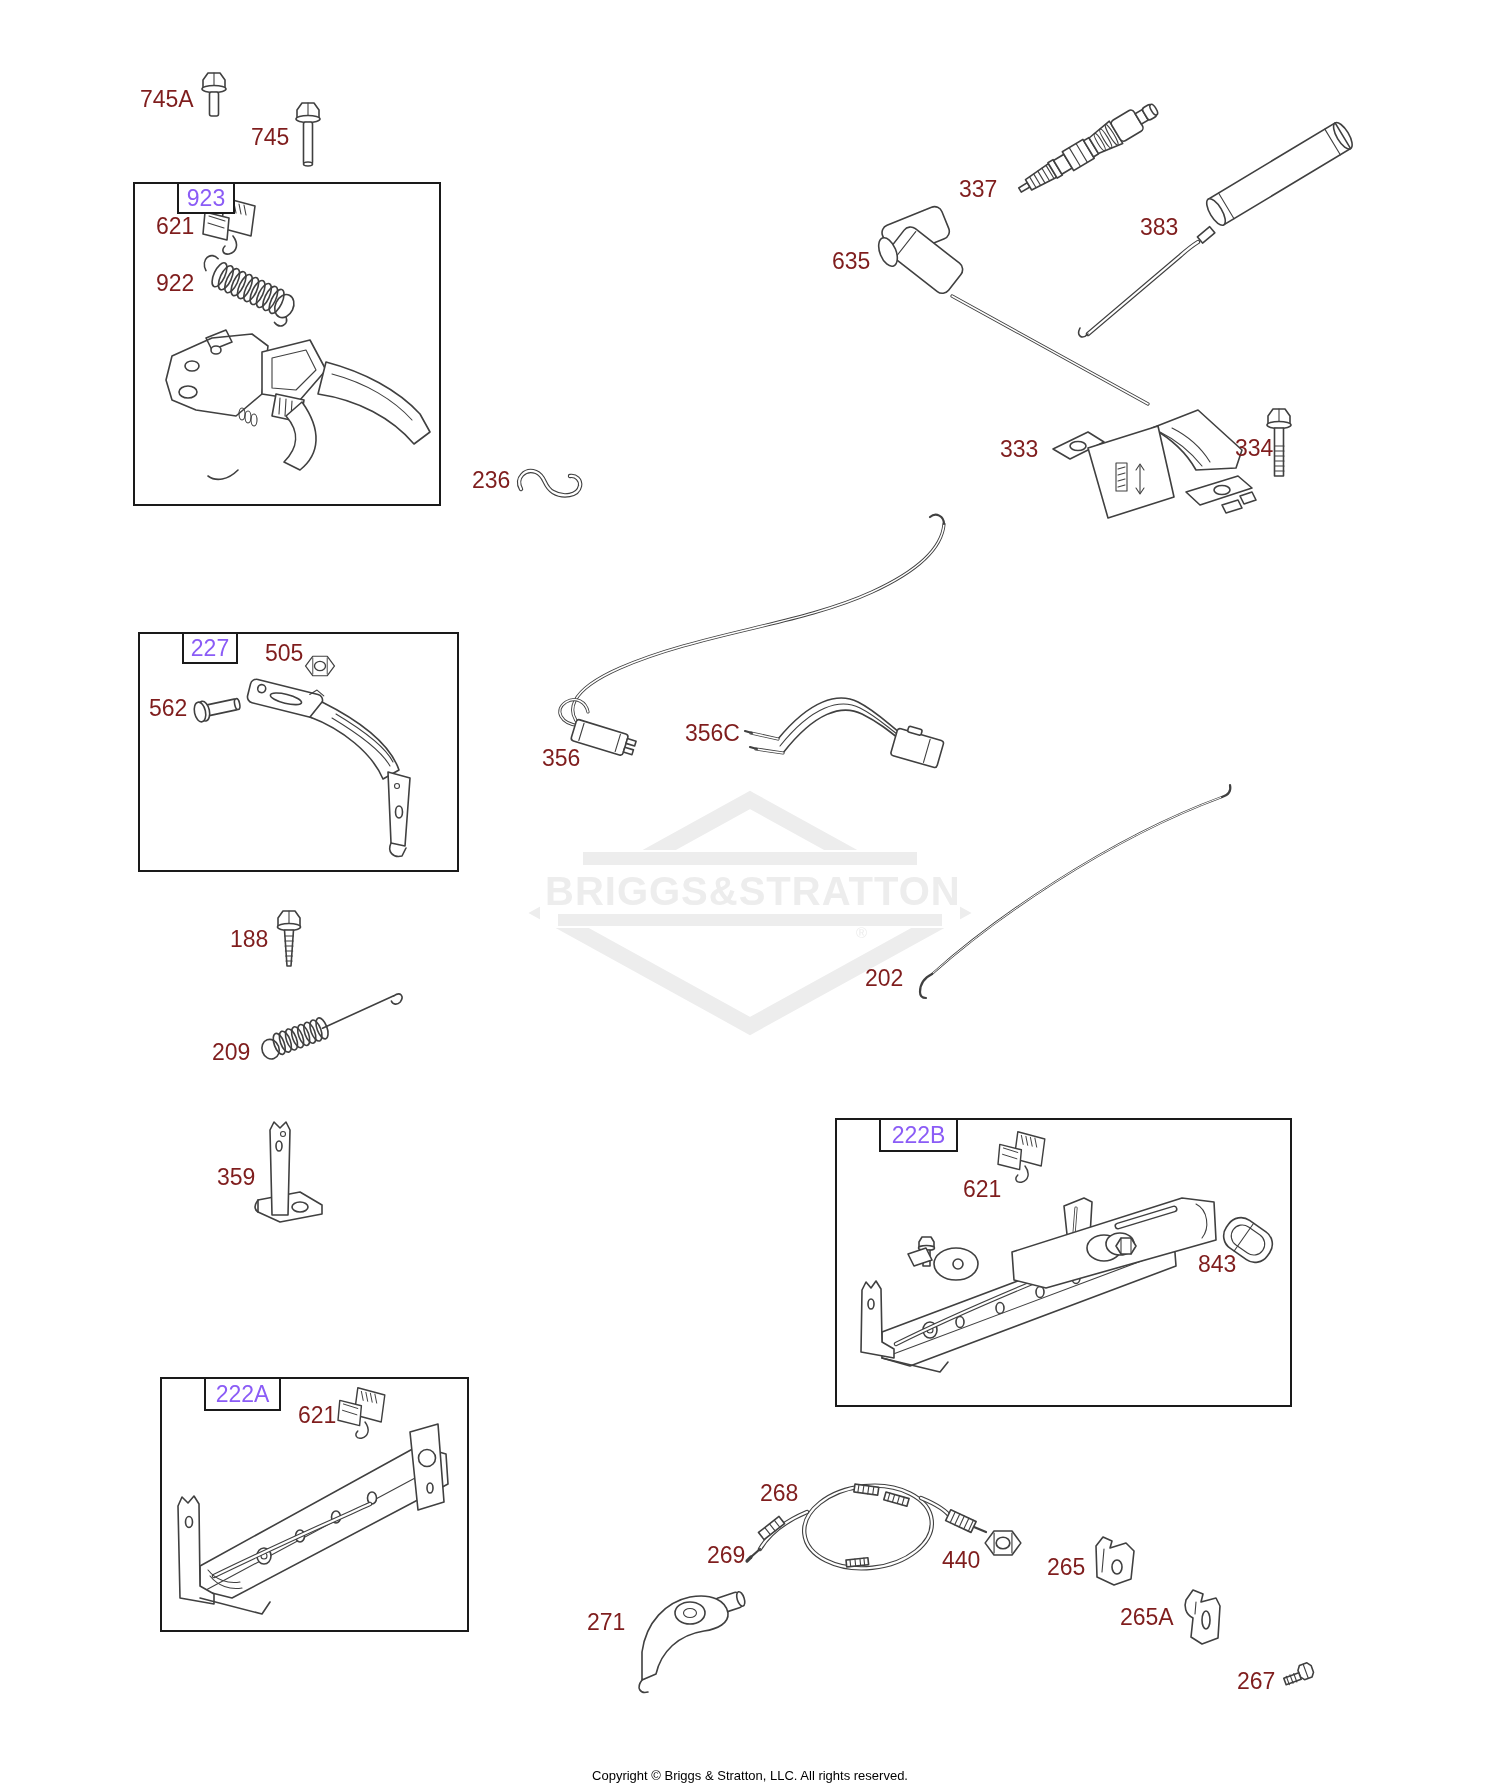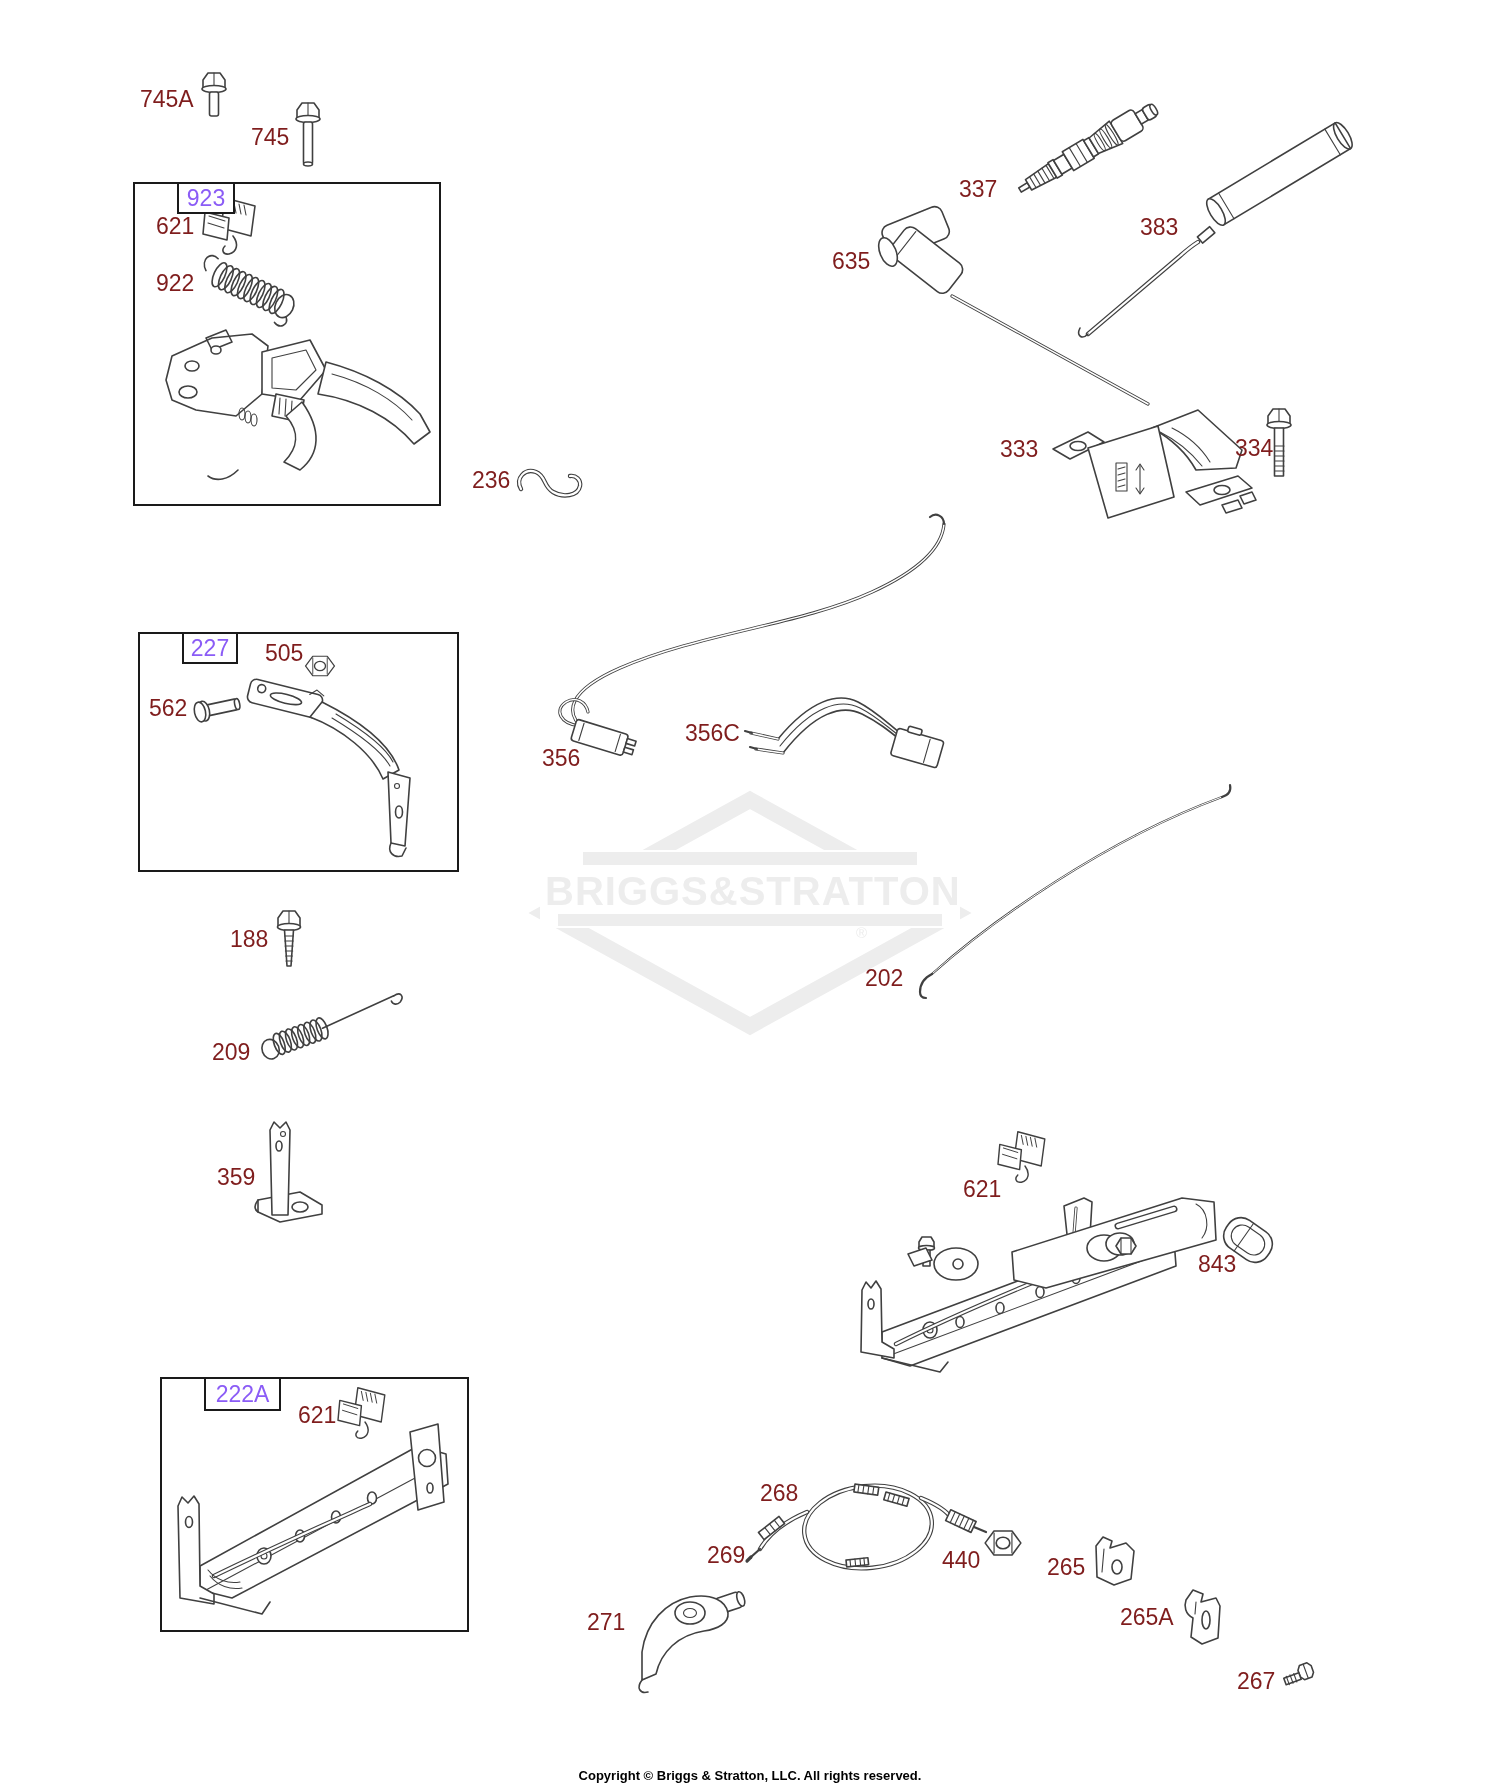--- a/index.html
+++ b/index.html
@@ -7,21 +7,21 @@
          font-family:"Liberation Sans",sans-serif;}
   .stage svg{position:absolute;left:0;top:0;}
   .plabel{position:absolute;font-size:23px;color:#7f1d1d;white-space:nowrap;line-height:1;}
   .gbox{position:absolute;border:2px solid #1a1a1a;}
   .gbox-header{position:absolute;left:-2px;top:-2px;border:2px solid #1a1a1a;background:#fff;
                display:flex;align-items:center;justify-content:center;font-size:23px;color:#8b5cf6;margin-left:44px;}
   .wm-text{position:absolute;left:545px;top:869px;width:410px;text-align:center;font-size:40px;
            font-weight:bold;letter-spacing:1px;color:#ededed;}
   .wm-reg{position:absolute;left:856px;top:924px;font-size:15px;color:#ededed;}
   .copyright{position:absolute;left:0;top:1768px;width:100%;text-align:center;font-size:13px;
-             font-weight:bold;color:#000;}
+             font-weight:normal;color:#000;}
   .ln{fill:#fff;stroke:#404040;stroke-width:1.6;stroke-linejoin:round;stroke-linecap:round;}
   .lnn{fill:none;stroke:#404040;stroke-width:1.6;stroke-linejoin:round;stroke-linecap:round;}
   .thin{stroke-width:1.1;}
   .wd{fill:none;stroke:#404040;stroke-width:4.4;stroke-linecap:round;}
   .ww{fill:none;stroke:#ffffff;stroke-width:2.2;stroke-linecap:round;}
   .wd2{fill:none;stroke:#404040;stroke-width:3.2;stroke-linecap:round;}
   .ww2{fill:none;stroke:#ffffff;stroke-width:1.5;stroke-linecap:round;}
   .hairline{fill:none;stroke:#404040;stroke-width:2.2;stroke-linecap:round;}
   .hairwhite{fill:none;stroke:#fff;stroke-width:1;stroke-linecap:round;}
 </style>
@@ -415,20 +415,23 @@
     </g>
   </g>
 </svg>
 
 <div class="gbox" style="left:133px;top:182px;width:304px;height:320px">
   <div class="gbox-header" style="width:54px;height:28px">923</div>
 </div>
 <div class="gbox" style="left:138px;top:632px;width:317px;height:236px">
   <div class="gbox-header" style="width:52px;height:28px">227</div>
 </div>
+<div class="gbox" style="left:835px;top:1118px;width:453px;height:285px">
+  <div class="gbox-header" style="width:75px;height:30px">222B</div>
+</div>
 <div class="gbox" style="left:160px;top:1377px;width:305px;height:251px">
   <div class="gbox-header" style="width:73px;height:30px">222A</div>
 </div>
 
 <div class="plabel" style="left:140px;top:88px">745A</div>
 <div class="plabel" style="left:251px;top:126px">745</div>
 <div class="plabel" style="left:156px;top:215px">621</div>
 <div class="plabel" style="left:156px;top:272px">922</div>
 <div class="plabel" style="left:959px;top:178px">337</div>
 <div class="plabel" style="left:1140px;top:216px">383</div>

